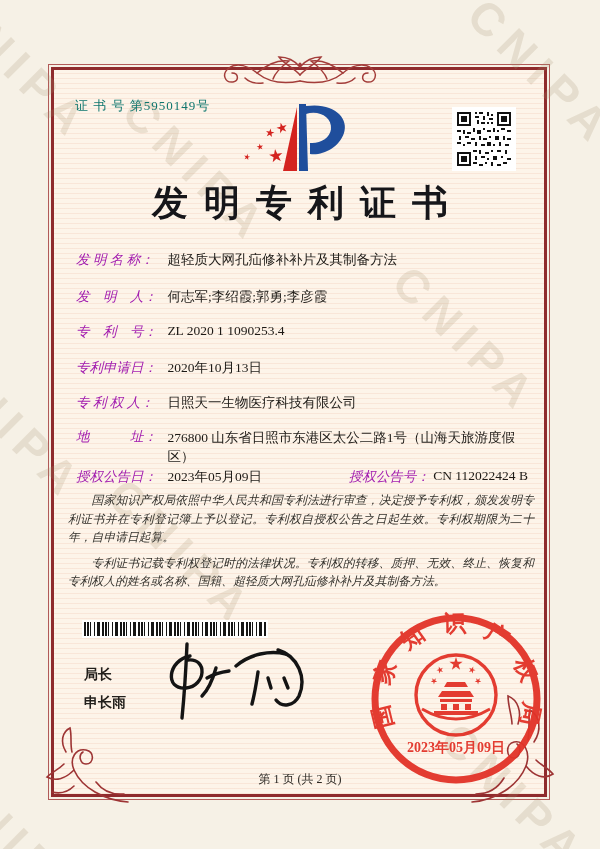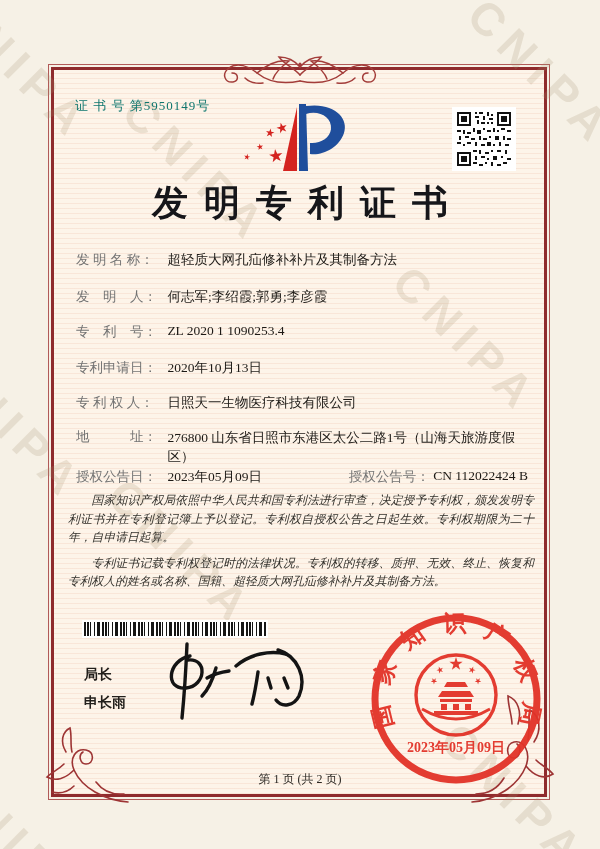--- a/index.html
+++ b/index.html
@@ -37,21 +37,21 @@
   .cert-no{position:absolute;left:75px;top:97px;font-size:13px;letter-spacing:1px;color:#0f766e;}
   .logo{position:absolute;left:226px;top:102px;}
   .qr{position:absolute;left:452px;top:107px;background:#fff;padding:3px;}
   .title{
     position:absolute;left:0;top:179px;width:100%;text-align:center;
     font-size:36px;font-weight:700;letter-spacing:16px;color:#16161a;text-indent:16px;
   }
   
   .fields{position:absolute;left:76px;top:247px;width:456px;font-size:13.5px;}
   .row{position:absolute;left:0;white-space:nowrap;}
-  .row .lbl{display:inline-block;width:88px;vertical-align:top;color:#737373;}
+  .row .lbl{display:inline-block;width:88px;vertical-align:top;color:#a21caf;font-style:italic;}
   .row .val{display:inline-block;vertical-align:top;color:#1d1a16;}
   .row.wrap{white-space:normal;}
   .row.wrap .val{width:348px;line-height:19px;}
   .r1{top:4px;} .r2{top:41px;} .r3{top:76px;} .r4{top:112px;}
   .r5{top:147px;} .r6{top:181px;} .r7{top:221px;}
   .r7 .val1{width:158px;}
   
   .legal{
     position:absolute;left:68px;top:491px;width:466px;
     font-size:11.8px;line-height:18.5px;font-style:italic;

